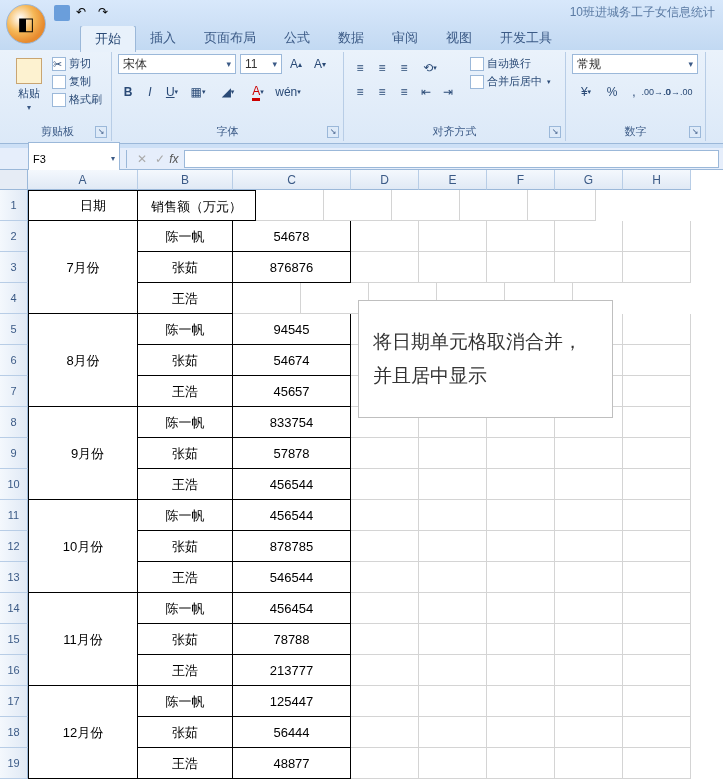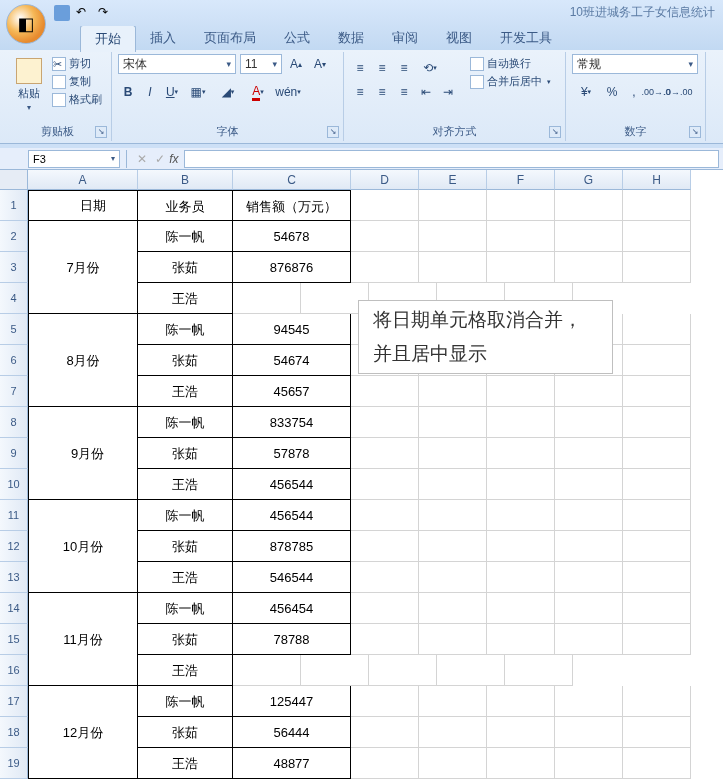--- a/index.html
+++ b/index.html
@@ -21,21 +21,21 @@
 .big-btn .ic{width:26px;height:26px;border:1px solid #c9a572;background:#fdf2d0}
 .big-btn .lbl{font-size:11px;color:#2a4a76}
 .mini-col{display:flex;flex-direction:column;gap:3px;padding-top:2px}
 .mini-row{display:flex;align-items:center;gap:3px;font-size:11px;color:#2a4a76;white-space:nowrap}
 .mini-row .ic{width:14px;height:14px;display:inline-block;border:1px solid #9bb8d9;background:#fff}
 .combo{height:20px;border:1px solid #9bb8d9;background:#fff;display:flex;align-items:center;padding:0 4px;font-size:12px;color:#333}
 .combo .dd{margin-left:auto;color:#3b5a86;font-size:9px}
 .btnrow{display:flex;gap:2px;margin-top:4px}
 .rb{width:20px;height:20px;border:1px solid transparent;display:flex;align-items:center;justify-content:center;font-size:12px;color:#2a4a76;cursor:pointer}
 .formula-bar{height:22px;background:#e6eefb;border-bottom:1px solid #9bb8d9;display:flex;align-items:center}
-.name-box{width:92px;height:18px;background:#fff;border:1px solid #9bb8d9;margin-left:28px;padding:0 4px;display:flex;align-items:center;font-size:11px}
+.name-box{width:92px;height:18px;background:#fff;border:1px solid #9bb8d9;margin-left:28px;padding:16px 4px;display:flex;align-items:center;font-size:11px}
 .name-box .dd{margin-left:auto;color:#3b5a86;font-size:8px}
 .fb-sep{width:1px;height:18px;background:#9bb8d9;margin:0 6px}
 .fx{font-style:italic;font-size:12px;color:#555;margin-right:6px}
 .fb-input{flex:1;height:18px;background:#fff;border:1px solid #9bb8d9;margin-right:4px}
 .sheet-area{position:relative;background:#fff;height:612px;overflow:hidden}
 .corner{position:absolute;left:0;top:0;width:28px;height:20px;background:#e6ecf5;border-right:1px solid #9bb8d9;border-bottom:1px solid #9bb8d9}
 .col-headers{position:absolute;left:28px;top:0;height:20px;display:flex}
 .ch{background:linear-gradient(#f4f8fd,#e0e9f5);border-right:1px solid #b8cde6;border-bottom:1px solid #9bb8d9;text-align:center;font-size:12px;color:#3b5a86;line-height:20px}
 .row-headers{position:absolute;left:0;top:20px;width:28px}
 .rh{background:linear-gradient(90deg,#f4f8fd,#e0e9f5);border-bottom:1px solid #b8cde6;border-right:1px solid #9bb8d9;text-align:center;font-size:11px;color:#3b5a86;height:31px;line-height:31px}
@@ -43,21 +43,21 @@
 .gridrow{display:flex;height:31px}
 .cell{border-right:1px solid #d4d4d4;border-bottom:1px solid #d4d4d4;height:31px;line-height:31px;font-size:13px;padding:0 4px;overflow:hidden;white-space:nowrap;background:#fff}
 .cA{width:110px;text-align:center}
 .cB{width:95px;text-align:center}
 .cC{width:118px;text-align:center}
 .cD,.cE,.cF,.cG,.cH{width:68px}
 .tb{border-right:1.5px solid #000;border-bottom:1.5px solid #000}
 .tb.top{border-top:1.5px solid #000}
 .tb.left{border-left:1.5px solid #000}
 .merge{display:flex;align-items:center;justify-content:center}
-.textbox{position:absolute;border:1px solid #bfbfbf;background:#fff;padding:2px 14px;font-size:19px;line-height:1.8;color:#333;font-family:Liberation Serif, serif}
+.textbox{position:absolute;border:1px solid #bfbfbf;background:#fff;padding:24px 14px;font-size:19px;line-height:1.8;color:#333;font-family:Liberation Serif, serif}
 </style>
 </head>
 <body>
 
 <div class="title-bar">
   <div class="office-btn">◧</div>
   <div class="qat">
     <span style="background:#6a9edb;border-radius:2px"></span>
     <span>↶</span>
     <span>↷</span>
@@ -237,21 +237,20 @@
       <div class="rh">13</div>
       <div class="rh">14</div>
       <div class="rh">15</div>
       <div class="rh">16</div>
       <div class="rh">17</div>
       <div class="rh">18</div>
       <div class="rh">19</div>
     </div>
   <div class="grid" id="grid" style="position: absolute;">
       <div class="gridrow" style="padding-left: 110px; position: relative;">
-        <div class="cell cB tb top">业务员</div>
         <div class="cell cC tb top">销售额（万元）</div>
         <div class="cell cD"></div>
         <div class="cell cE"></div>
         <div class="cell cF"></div>
         <div class="cell cG"></div>
         <div class="cell cH"></div>
       </div>
       <div class="gridrow" style="padding-left: 110px; position: relative;">
         <div class="cell cB tb">陈一帆</div>
         <div class="cell cC tb">54678</div>
@@ -372,20 +371,21 @@
         <div class="cell cB tb">张茹</div>
         <div class="cell cC tb">78788</div>
         <div class="cell cD"></div>
         <div class="cell cE"></div>
         <div class="cell cF"></div>
         <div class="cell cG"></div>
         <div class="cell cH"></div>
       </div>
       <div class="gridrow" style="padding-left: 110px; position: relative;">
         <div class="cell cB tb">王浩</div>
+        <div class="cell cC tb">213777</div>
         <div class="cell cD"></div>
         <div class="cell cE"></div>
         <div class="cell cF"></div>
         <div class="cell cG"></div>
         <div class="cell cH"></div>
       </div>
       <div class="gridrow" style="padding-left: 110px; position: relative;">
         <div class="cell cB tb">陈一帆</div>
         <div class="cell cC tb">125447</div>
         <div class="cell cD"></div>

